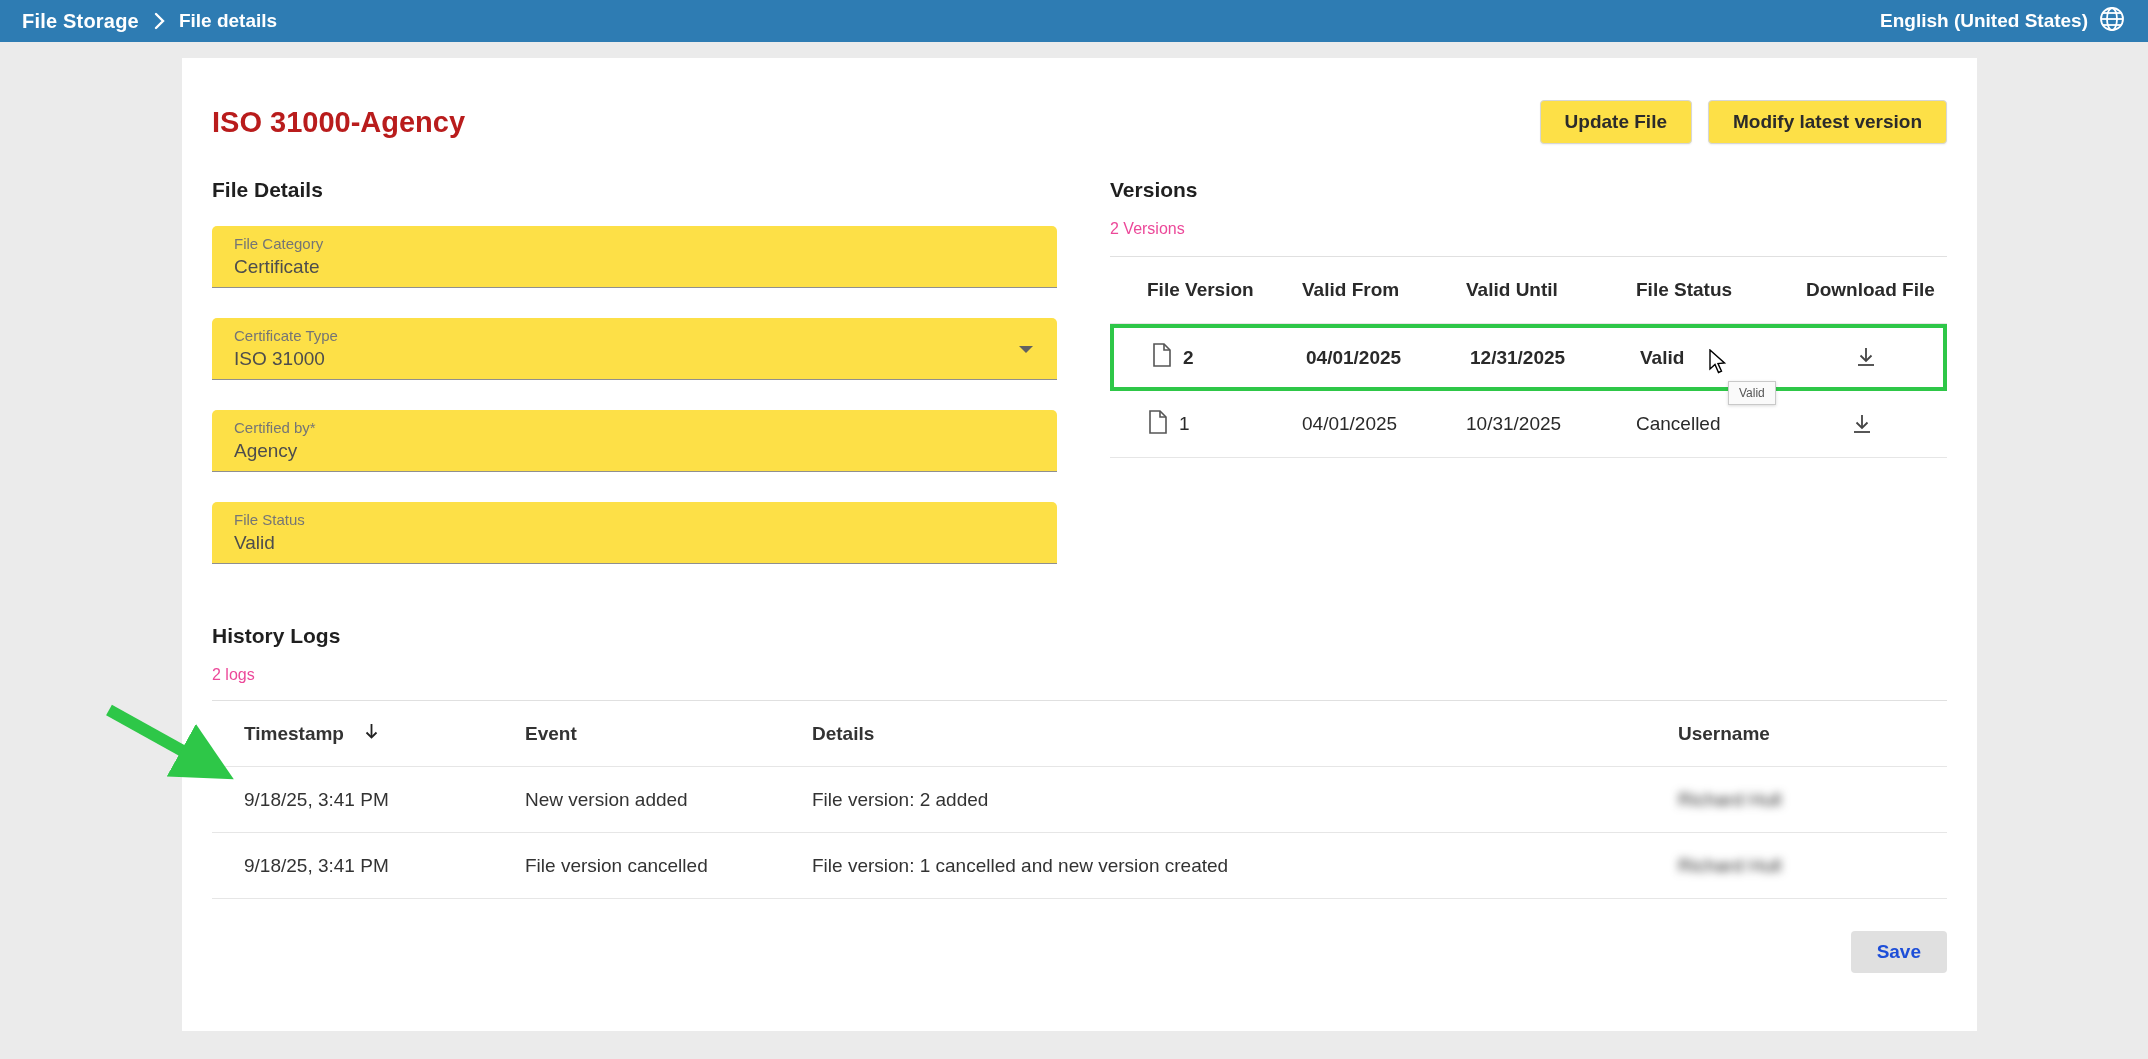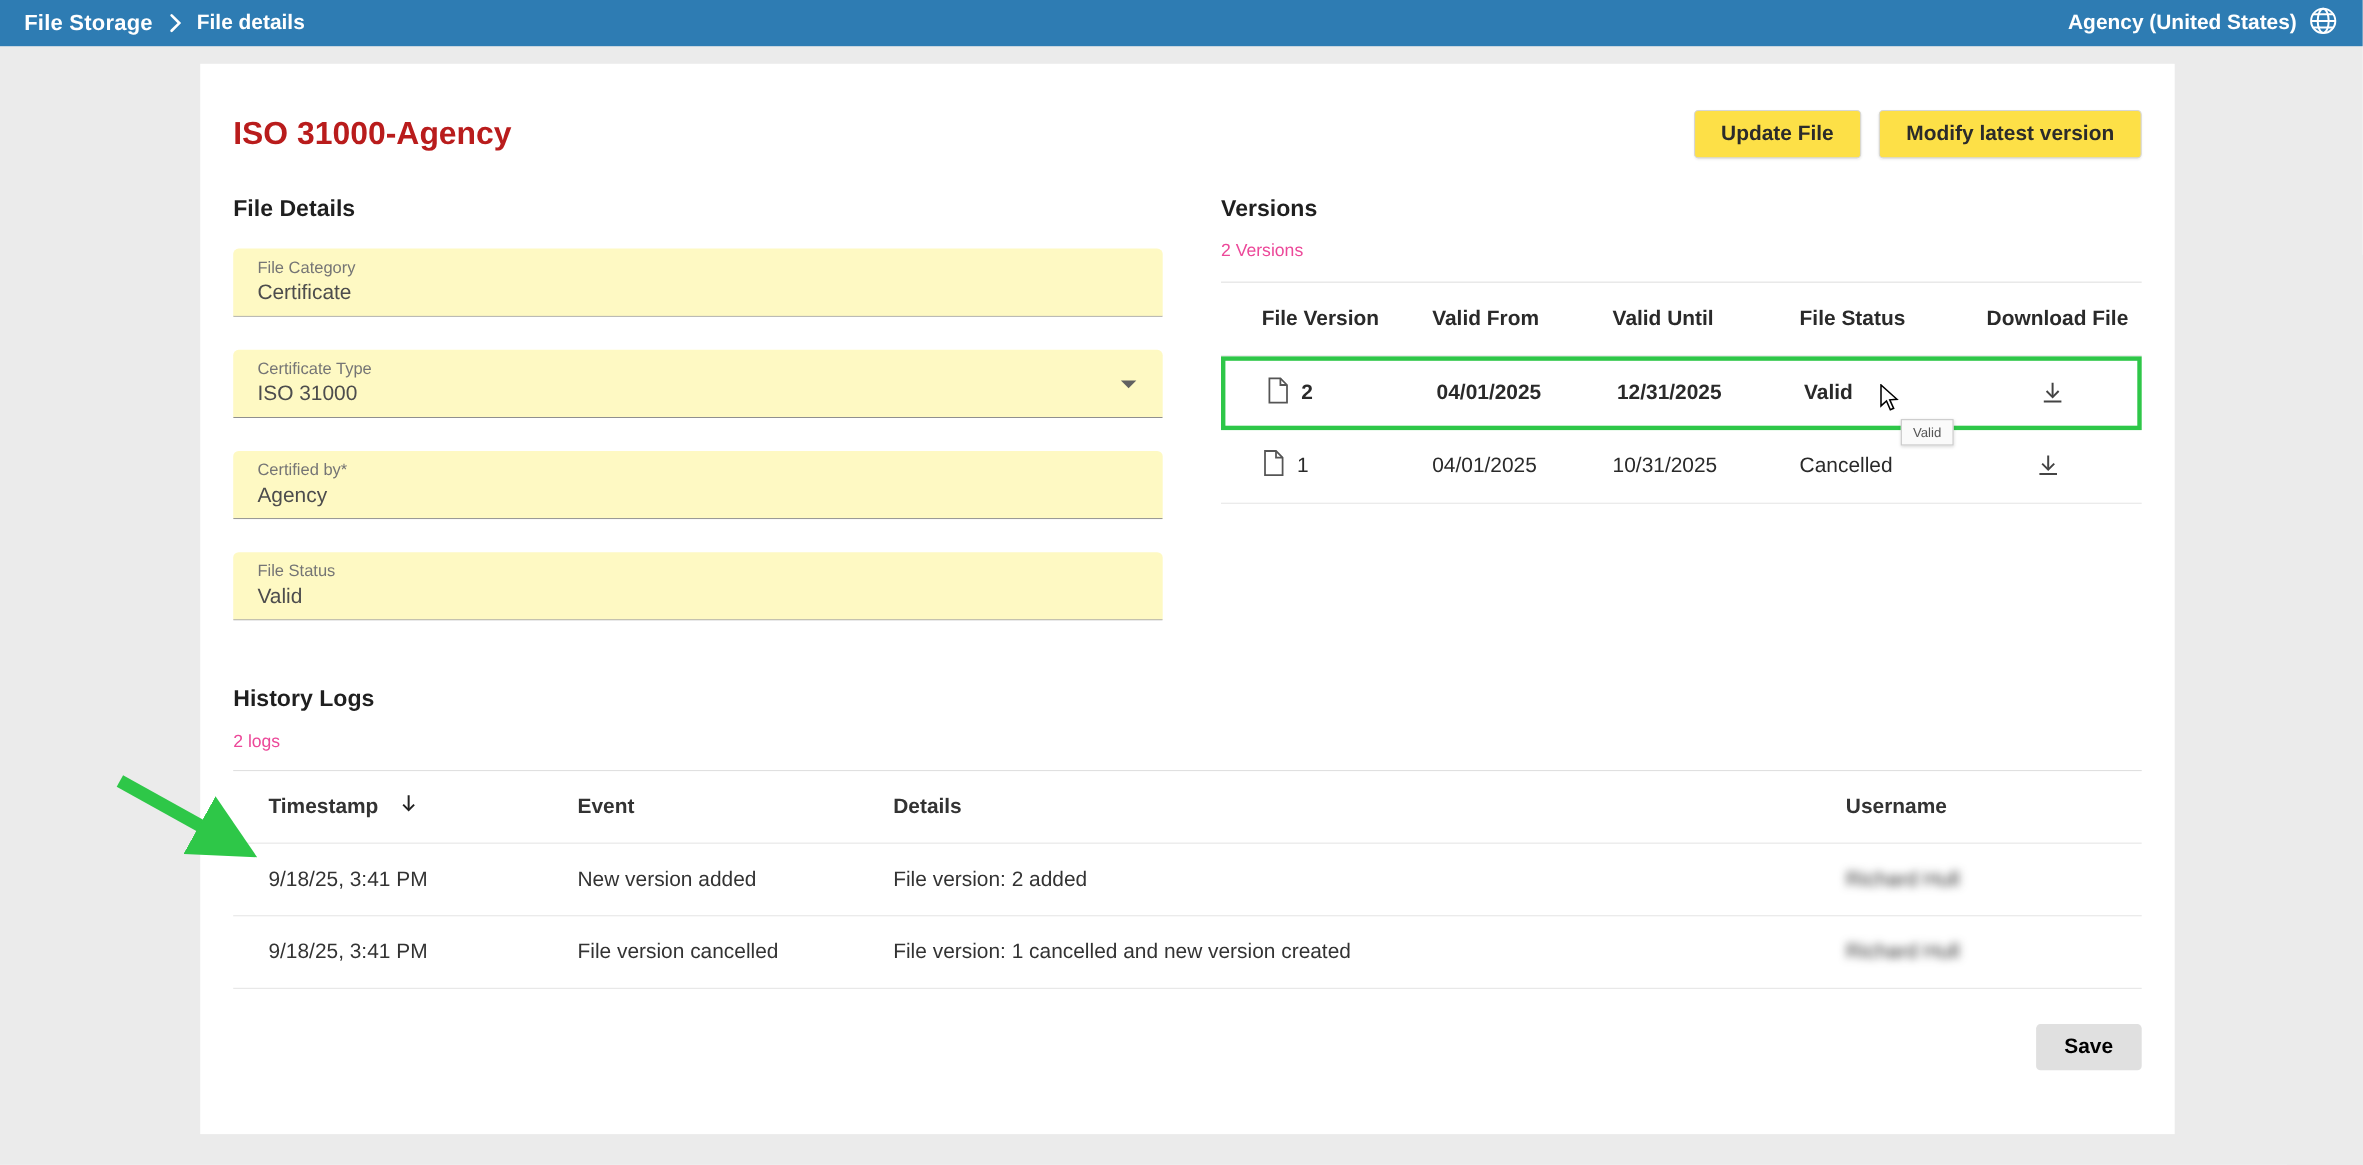--- a/index.html
+++ b/index.html
@@ -57,21 +57,21 @@
   .columns { display: flex; gap: 53px; margin-top: 34px; }
   .col-left { width: 845px; flex: 0 0 845px; }
   .col-right { flex: 1; }
 
   .section-title { font-size: 21px; font-weight: 600; color: #1f1f1f; }
   .count-label { font-size: 16px; color: #ec4899; margin-top: 18px; }
 
   
   .fields { margin-top: 24px; display: flex; flex-direction: column; gap: 30px; }
   .field {
-    background: #fef9c3;
+    background: #fde047;
     border-bottom: 1px solid #8f8f8f;
     border-radius: 5px 5px 0 0;
     height: 62px;
     padding: 9px 22px 0 22px;
     position: relative;
     cursor: default;
   }
   .field .flabel { font-size: 15px; color: #757575; display: block; }
   .field .fvalue { font-size: 19px; color: #4d4d4d; display: block; margin-top: 4px; }
   .caret-down {
@@ -131,21 +131,21 @@
   
   .save-row { display: flex; justify-content: flex-end; margin-top: 32px; }
   .btn-save {
     background: #e0e0e0;
     border: none;
     border-radius: 4px;
     height: 42px;
     padding: 0 26px;
     font-size: 19px;
     font-weight: 600;
-    color: #000000;
+    color: #1d4ed8;
     font-family: "Liberation Sans", sans-serif;
     cursor: default;
   }
 
   
   .annotation-arrow { position: absolute; left: 95px; top: 696px; pointer-events: none; }
 </style>
 </head>
 <body>
 
@@ -153,21 +153,21 @@
   <div class="tb-left">
     <span class="crumb-root">File Storage</span>
     <span class="crumb-chevron">
       <svg width="12" height="18" viewBox="0 0 12 18">
           <path d="M3 2 L10 9 L3 16" stroke="#ffffff" stroke-width="2.4" fill="none" stroke-linecap="round"></path>
         </svg>
     </span>
     <span class="crumb-cur">File details</span>
   </div>
   <div class="tb-right">
-    <span class="lang-label">Agency (United States)</span>
+    <span class="lang-label">English (United States)</span>
     <span>
       <svg width="28" height="28" viewBox="0 0 28 28" fill="none" stroke="#ffffff" stroke-width="1.8">
         <circle cx="14" cy="14" r="11"></circle>
         <ellipse cx="14" cy="14" rx="5" ry="11"></ellipse>
         <line x1="3" y1="14" x2="25" y2="14"></line>
         <line x1="4.5" y1="8" x2="23.5" y2="8"></line>
         <line x1="4.5" y1="20" x2="23.5" y2="20"></line>
       </svg>
     </span>
   </div>

